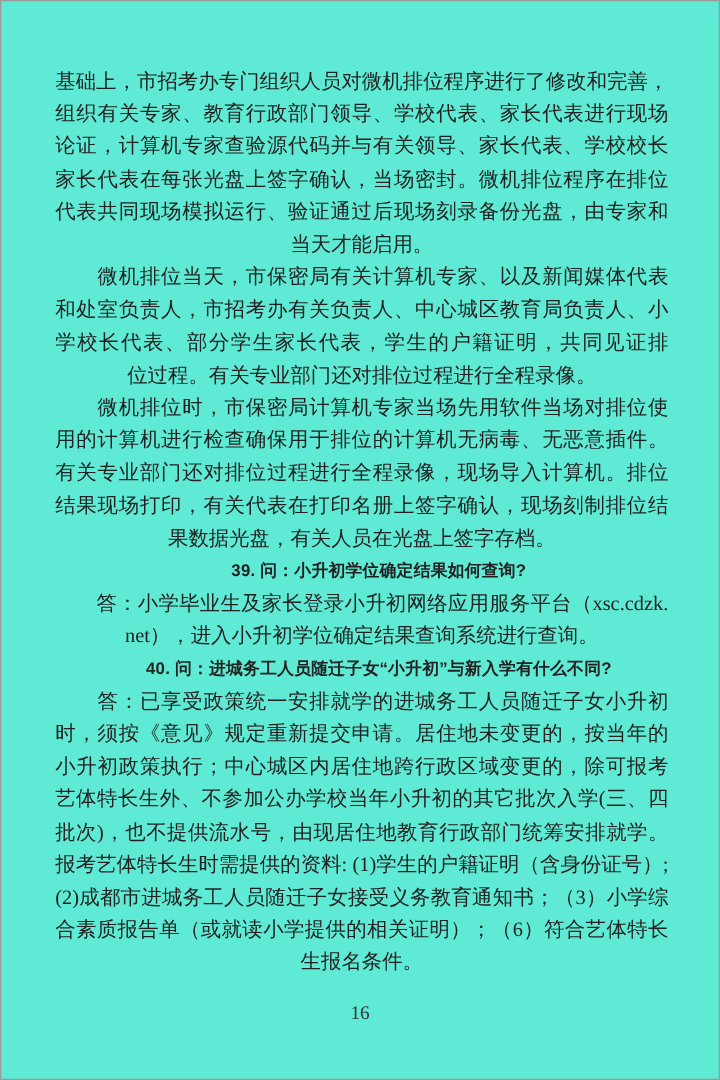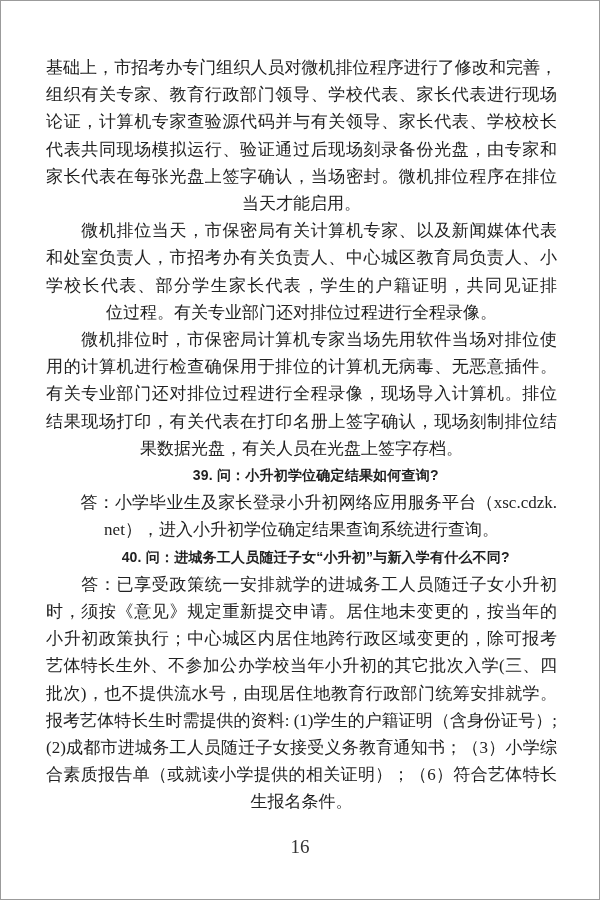--- a/index.html
+++ b/index.html
@@ -1,21 +1,21 @@
 <!DOCTYPE html>
 <html><head>
 <meta charset="utf-8">
 <style>
   html, body { margin: 0; padding: 0; background: #e8e8e8; }
   .page {
     position: relative;
     width: 600px;
     height: 900px;
     margin: 0 auto;
-    background: #ffffff;
+    background: #5eead4;
     border: 1px solid #9b9b9b;
     box-sizing: border-box;
     overflow: hidden;
   }
   .content {
     position: absolute;
     left: 45px;
     top: 53px;
     width: 511px;
     font-family: "Liberation Serif", "DejaVu Serif", serif;
@@ -38,36 +38,36 @@
     font-size: 14px;
     letter-spacing: 0.2px;
   }
   .page-num {
     position: absolute;
     top: 835px;
     left: 0;
     width: 100%;
     text-align: center;
     font-family: "Liberation Serif", "DejaVu Serif", serif;
-    font-size: 19px;
+    font-size: 16px;
     color: #333333;
   }
 </style>
 </head>
 <body>
 
 <div class="page">
   <div class="content">
 
     <div>
       <div class="line j">基础上，市招考办专门组织人员对微机排位程序进行了修改和完善，</div>
       <div class="line j">组织有关专家、教育行政部门领导、学校代表、家长代表进行现场</div>
       <div class="line j">论证，计算机专家查验源代码并与有关领导、家长代表、学校校长</div>
+      <div class="line j">家长代表在每张光盘上签字确认，当场密封。微机排位程序在排位</div>
       <div class="line j">代表共同现场模拟运行、验证通过后现场刻录备份光盘，由专家和</div>
-      <div class="line j">家长代表在每张光盘上签字确认，当场密封。微机排位程序在排位</div>
       <div class="line">当天才能启用。</div>
     </div>
 
     <div>
       <div class="line j">　　微机排位当天，市保密局有关计算机专家、以及新闻媒体代表</div>
       <div class="line j">和处室负责人，市招考办有关负责人、中心城区教育局负责人、小</div>
       <div class="line j">学校长代表、部分学生家长代表，学生的户籍证明，共同见证排</div>
       <div class="line">位过程。有关专业部门还对排位过程进行全程录像。</div>
     </div>
 

